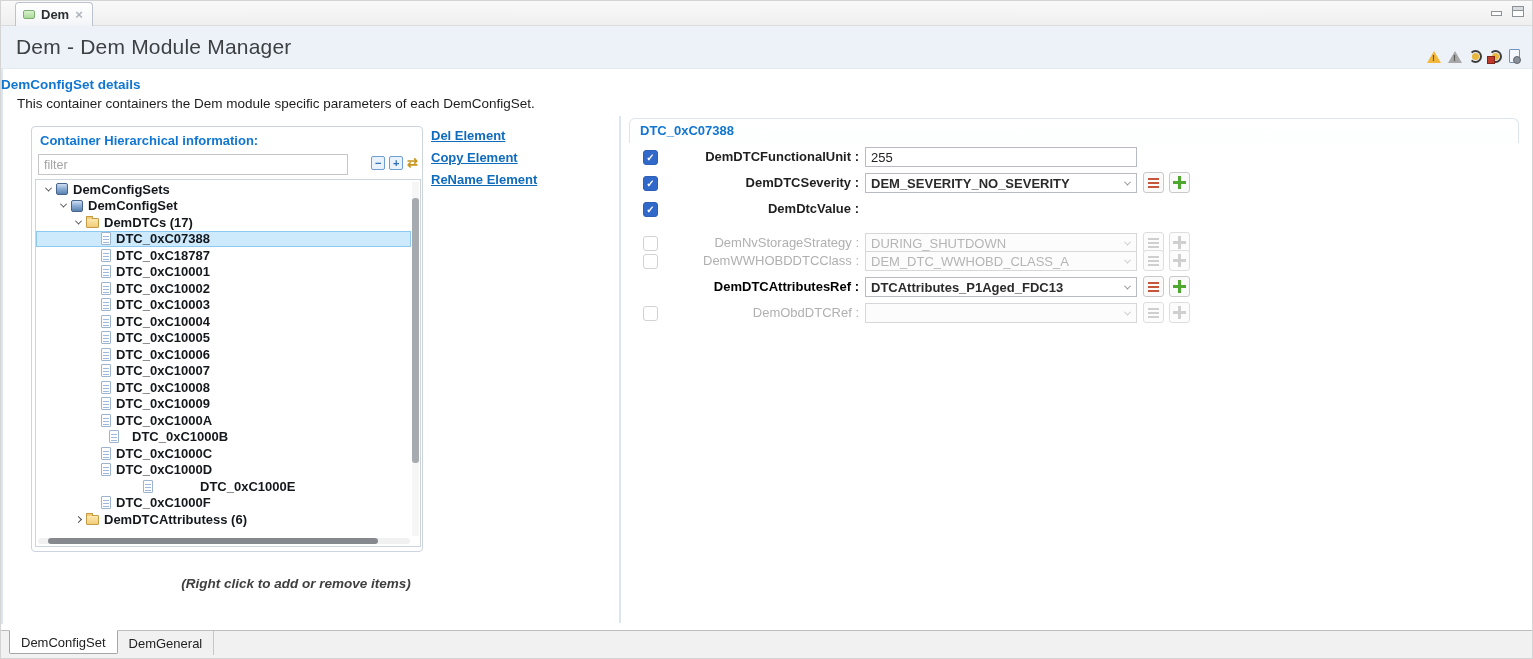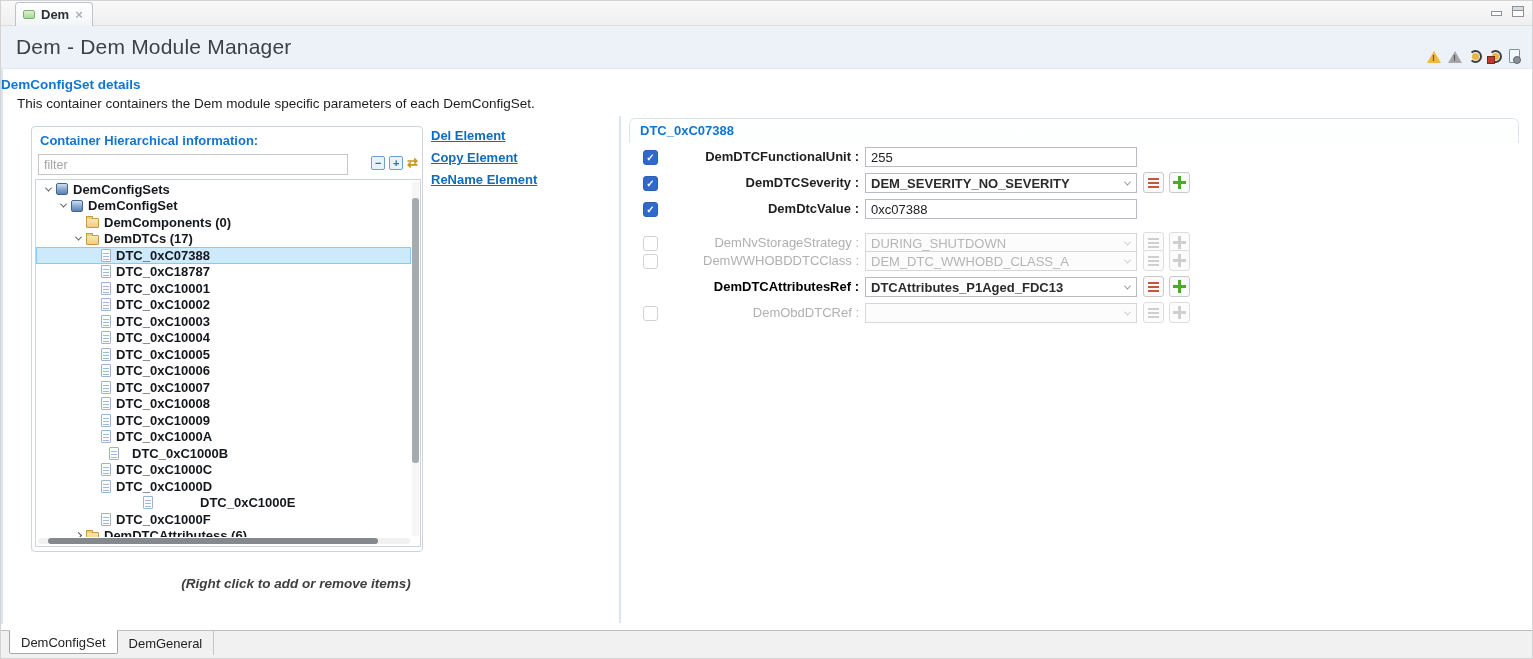--- a/index.html
+++ b/index.html
@@ -200,25 +200,20 @@
             <span class="tlabel">DemConfigSets</span>
           </div>
           <div class="trow" style="padding-left: 20px;">
             <span class="chev-slot">
               <span class="chev down"></span>
             </span>
             <span class="ticon icon-container"></span>
             <span class="tlabel">DemConfigSet</span>
           </div>
           <div class="trow" style="padding-left: 35px;">
-            <span class="chev-slot"></span>
-            <span class="ticon icon-folder"></span>
-            <span class="tlabel">DemComponents (0)</span>
-          </div>
-          <div class="trow" style="padding-left: 35px;">
             <span class="chev-slot">
               <span class="chev down"></span>
             </span>
             <span class="ticon icon-folder"></span>
             <span class="tlabel">DemDTCs (17)</span>
           </div>
           <div class="trow selected" style="padding-left: 50px;">
             <span class="chev-slot"></span>
             <span class="ticon icon-doc"></span>
             <span class="tlabel">DTC_0xC07388</span>
@@ -350,21 +345,20 @@
           <span class="mini-btn" style="left: 514px;">
             <span class="glyph-list"></span>
           </span>
           <span class="mini-btn" style="left: 540px;">
             <span class="glyph-plus"></span>
           </span>
         </div>
         <div class="drow" style="top: 80px;">
           <span class="cb checked"></span>
           <span class="dlabel">DemDtcValue :</span>
-          <input class="dinput" type="text" value="0xc07388" style="">
         </div>
         <div class="drow" style="top: 106px; margin-top: 8px;">
           <span class="cb un dis"></span>
           <span class="dlabel dim">DemNvStorageStrategy :</span>
           <div class="dselect dis">
             <span class="selval">DURING_SHUTDOWN</span>
             <span class="chev down selchev"></span>
           </div>
           <span class="mini-btn dis" style="left: 514px;">
             <span class="glyph-list g-dis"></span>

